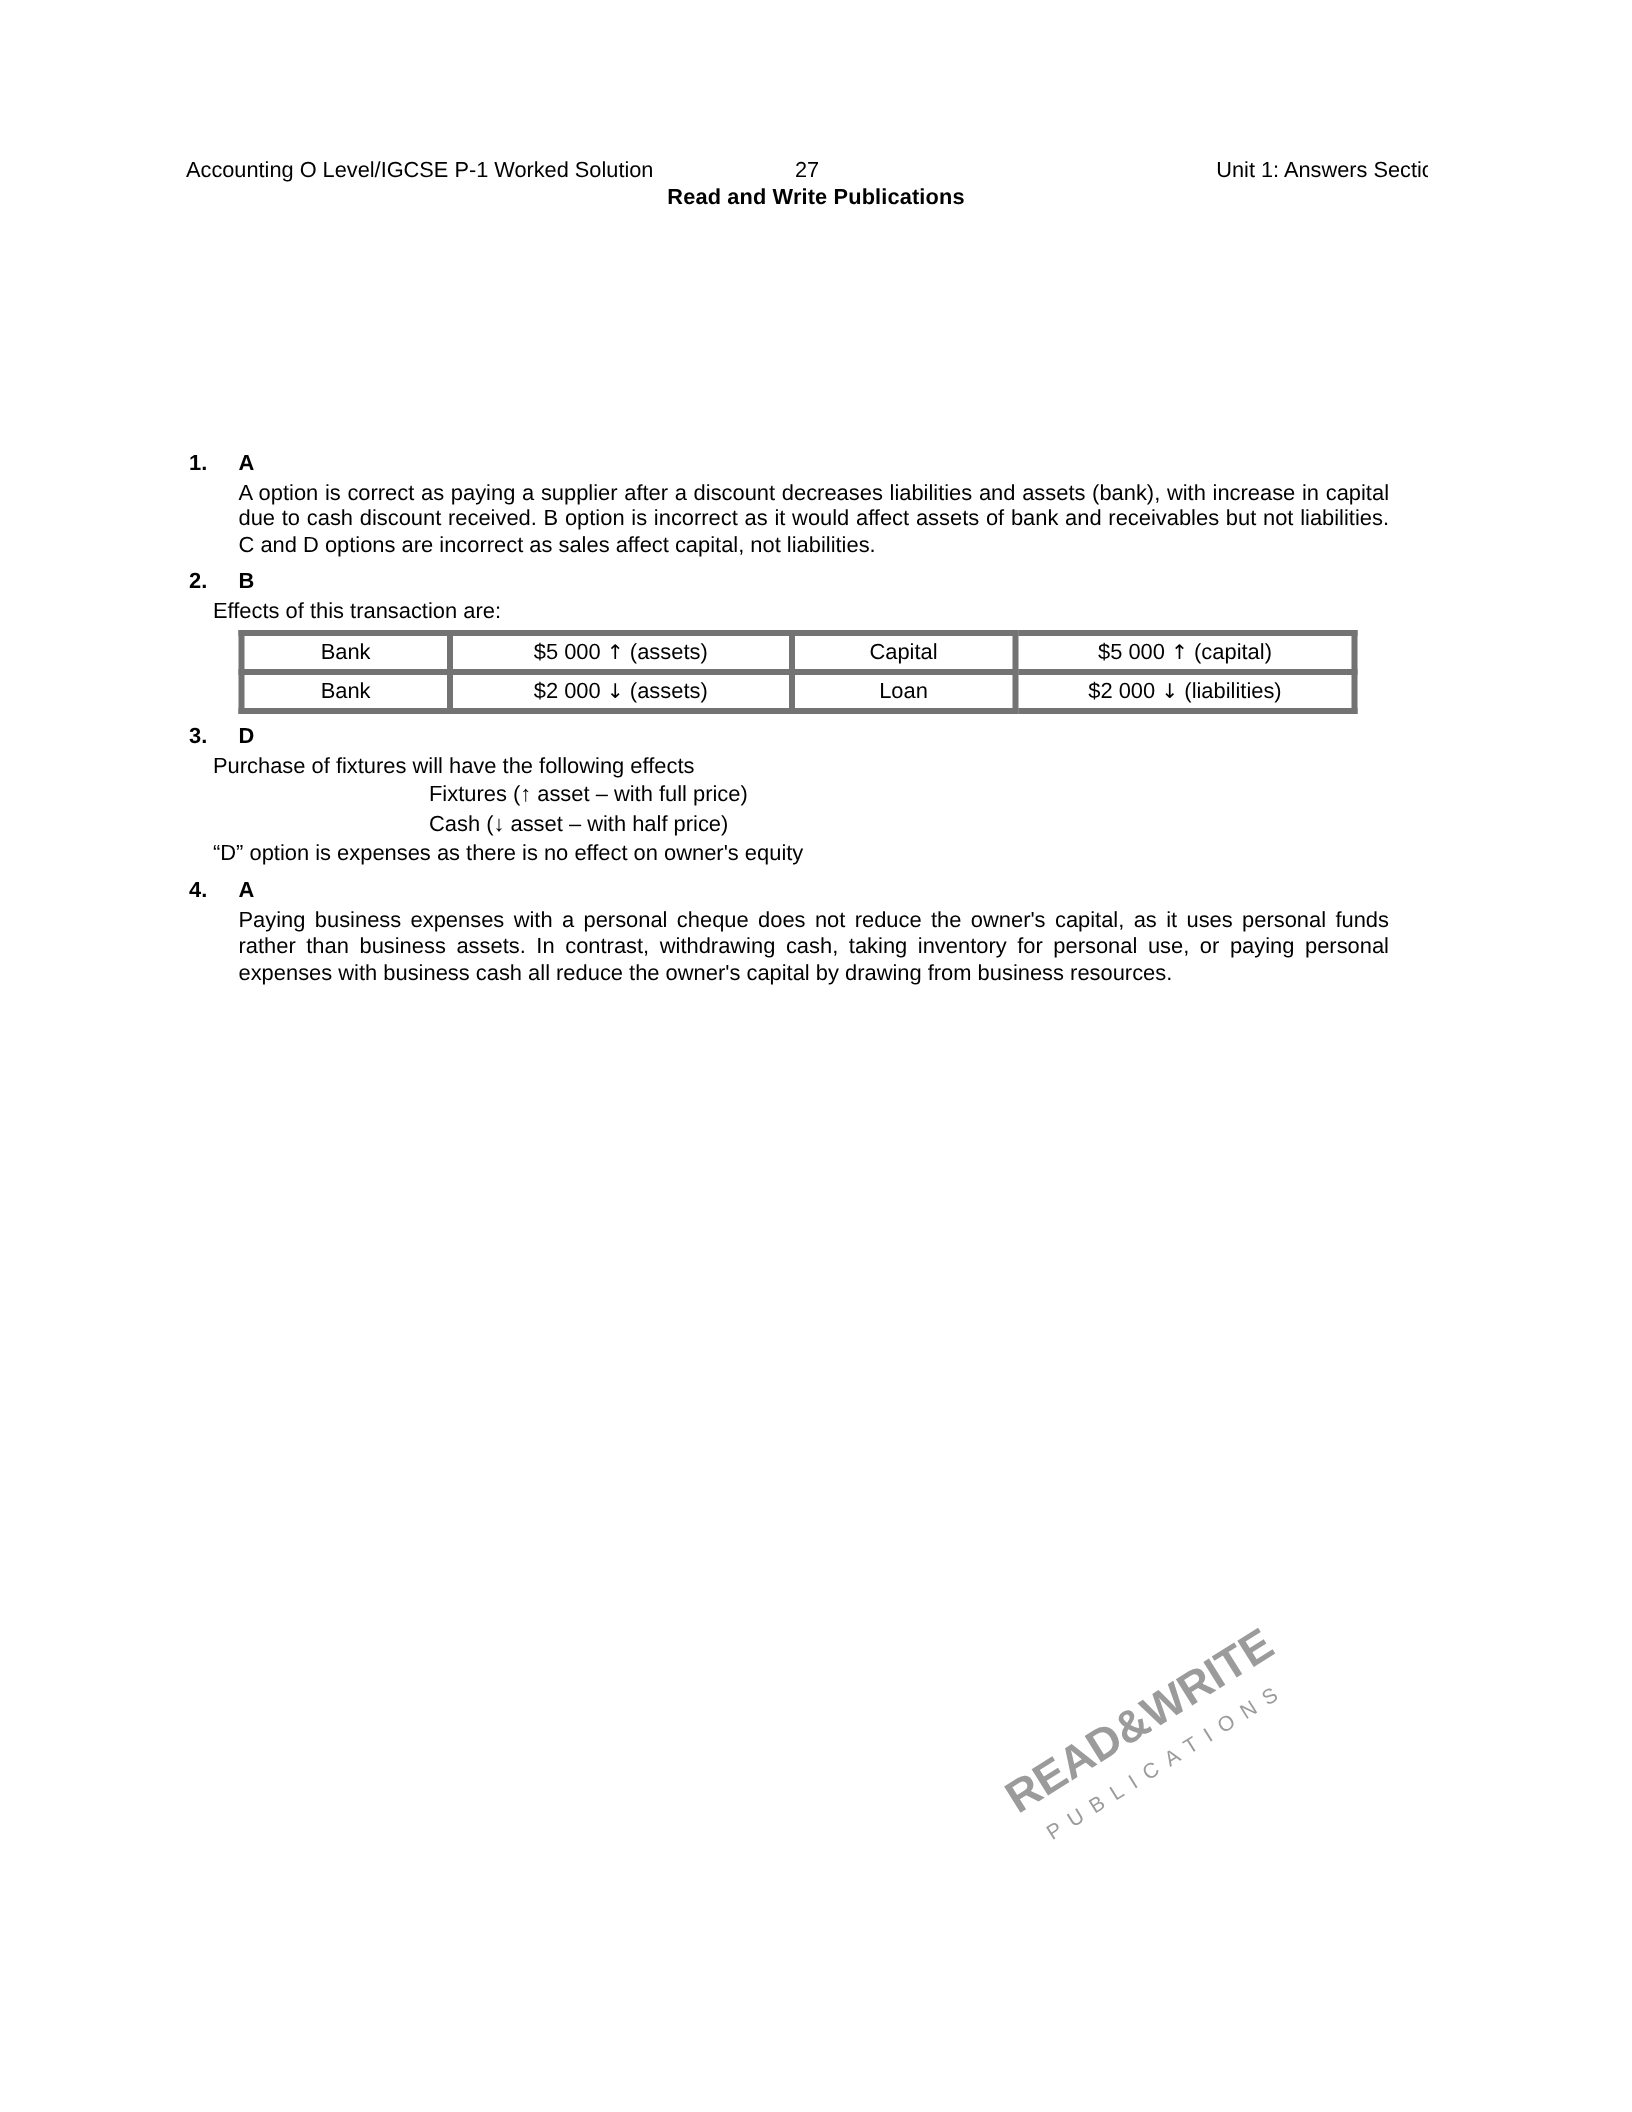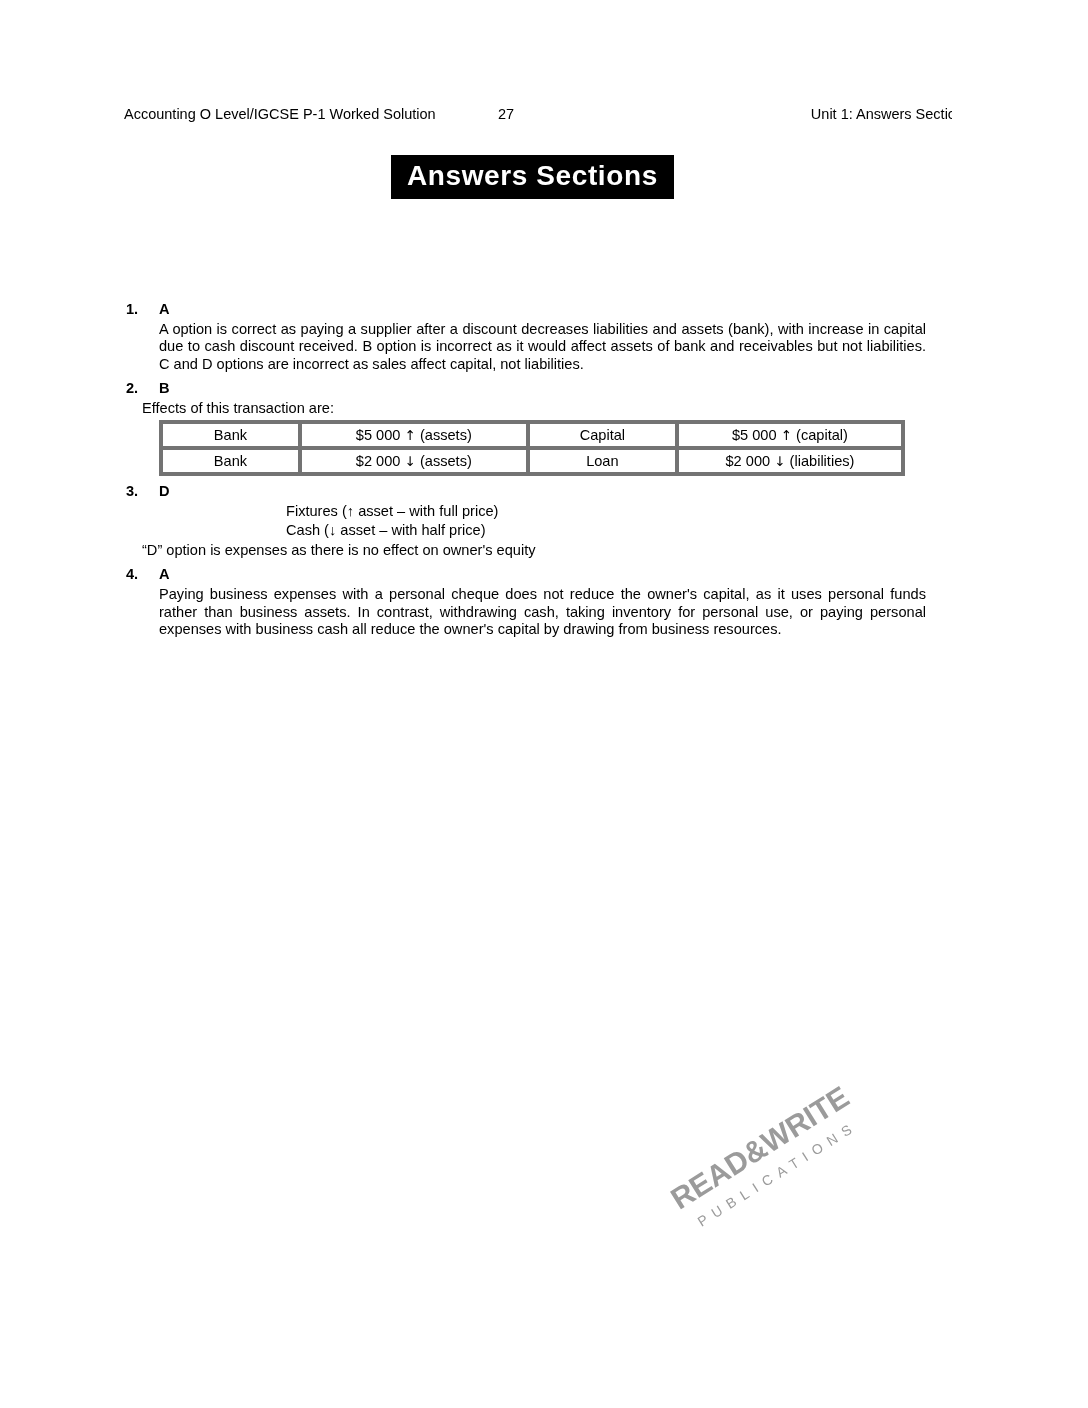--- a/index.html
+++ b/index.html
@@ -28,21 +28,21 @@
     line-height: 16px;
   }
   .header .h-left {
     position: absolute;
     left: 0;
     top: 0;
     white-space: nowrap;
   }
   .header .h-page {
     position: absolute;
-    left: 374px;
+    left: 406px;
     top: 0;
     white-space: nowrap;
   }
   .header .h-right {
     position: absolute;
     right: 0;
     top: 0;
     white-space: nowrap;
   }
   .pubname {
@@ -176,22 +176,22 @@
 </head>
 <body>
 
 <div class="page">
 
   <div class="header">
     <span class="h-left">Accounting O Level/IGCSE P-1 Worked Solution</span>
     <span class="h-page">27</span>
     <span class="h-right">Unit 1: Answers Section</span>
   </div>
-
-  <div class="banner">Answers Sections</div>
+  <div class="pubname">Read and Write Publications</div>
+
 
 
   <div class="body">
 
     <div class="qrow">
       <span class="qnum">1.</span>
       <div class="qans">A</div>
       <div class="para">A option is correct as paying a supplier after a discount decreases liabilities and assets (bank), with increase in capital due to cash discount received. B option is incorrect as it would affect assets of bank and receivables but not liabilities. C and D options are incorrect as sales affect capital, not liabilities.</div>
     </div>
 
@@ -230,20 +230,21 @@
             <span>(liabilities)</span>
           </td>
         </tr>
       </tbody>
         </table>
     </div>
 
     <div class="qrow">
       <span class="qnum">3.</span>
       <div class="qans">D</div>
+      <div class="plain">Purchase of fixtures will have the following effects</div>
       <div class="indent-list">Fixtures (↑ asset – with full price)</div>
       <div class="indent-list">Cash (↓ asset – with half price)</div>
       <div class="plain">“D” option is expenses as there is no effect on owner's equity</div>
     </div>
 
     <div class="qrow">
       <span class="qnum">4.</span>
       <div class="qans">A</div>
       <div class="para">Paying business expenses with a personal cheque does not reduce the owner's capital, as it uses personal funds rather than business assets. In contrast, withdrawing cash, taking inventory for personal use, or paying personal expenses with business cash all reduce the owner's capital by drawing from business resources.</div>
     </div>

